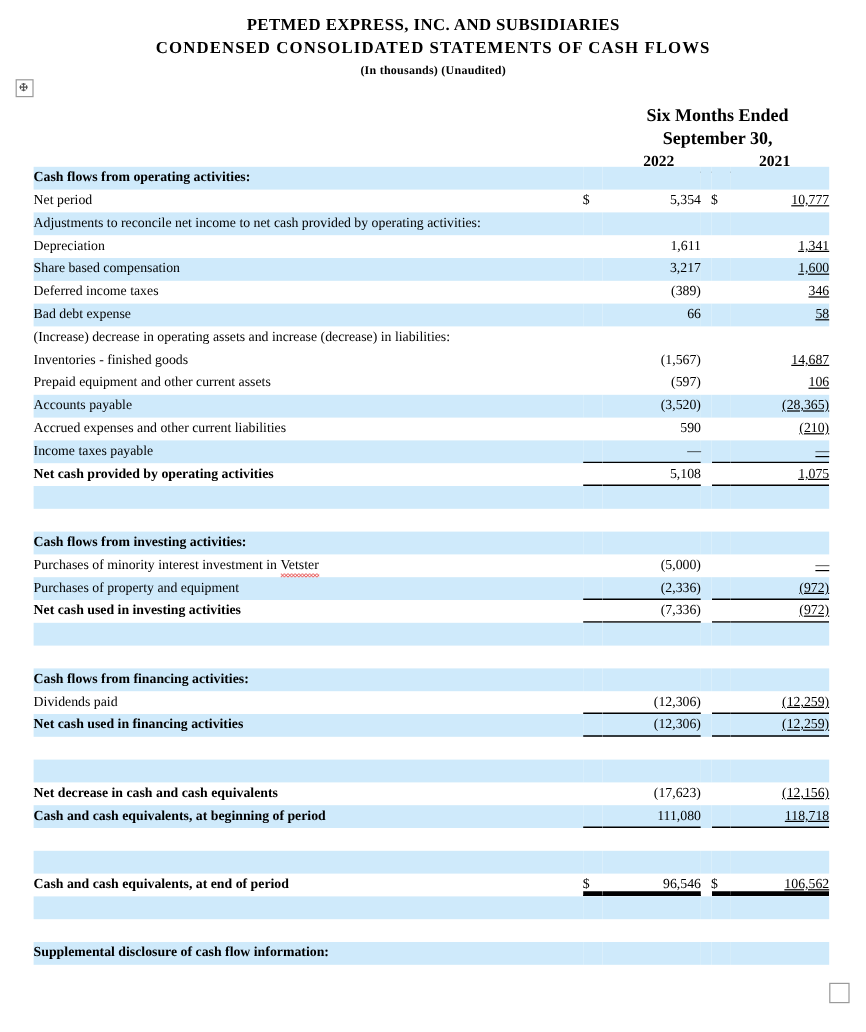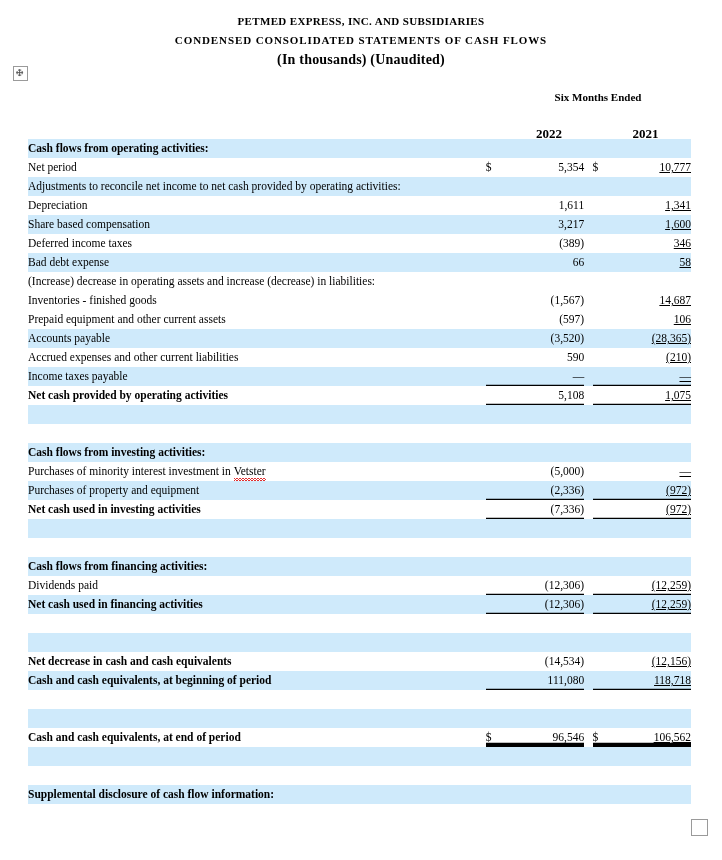--- a/index.html
+++ b/index.html
@@ -20,27 +20,27 @@
   
   .doc-titles {
     position: absolute;
     left: 0;
     top: 12px;
     width: 722px;
     text-align: center;
   }
   .title-line {
     font-weight: bold;
-    font-size: 11px;
+    font-size: 14px;
     letter-spacing: 0.35px;
     line-height: 19px;
     white-space: nowrap;
   }
   .title-line.l2 { letter-spacing: 0.9px; }
-  .title-line.l3 { font-size: 14px; letter-spacing: 0.2px; }
+  .title-line.l3 { font-size: 10px; letter-spacing: 0.2px; }
 
   
   .table-move-handle {
     position: absolute;
     left: 13px;
     top: 66px;
     width: 15px;
     height: 15px;
     border: 1px solid #9a9a9a;
     background: #ffffff;
@@ -62,21 +62,21 @@
   }
 
   
   .col-head {
     position: absolute;
     top: 88px;
     left: 500px;
     width: 196px;
     text-align: center;
     font-weight: bold;
-    font-size: 11px;
+    font-size: 15px;
     line-height: 19px;
   }
   .col-head .hl { display: block; white-space: nowrap; }
 
   .yr-row {
     position: absolute;
     top: 126px;
     left: 500px;
     width: 200px;
     height: 19px;
@@ -169,20 +169,21 @@
       <line x1="4.6" y1="9.4" x2="8.4" y2="9.4"></line>
       <line x1="3.6" y1="4.6" x2="3.6" y2="8.4"></line>
       <line x1="9.4" y1="4.6" x2="9.4" y2="8.4"></line>
     </g>
   </svg>
 </div>
 <div class="table-resize-handle"></div>
 
 <div class="col-head">
   <span class="hl">Six Months Ended</span>
+  <span class="hl">September 30,</span>
 </div>
 <div class="yr-row">
   <div class="yr y1">2022</div>
   <div class="yr y2">2021</div>
 </div>
 
 <table class="cf">
   <tbody id="cf-body">
       <tr class="shade">
         <td class="label i0">Cash flows from operating activities:</td>
@@ -396,21 +397,21 @@
         <td class="label i0"></td>
         <td class="cur1"></td>
         <td class="num1"></td>
         <td class="gap"></td>
         <td class="cur2"></td>
         <td class="num2"></td>
       </tr>
       <tr>
         <td class="label i0">Net decrease in cash and cash equivalents</td>
         <td class="cur1"></td>
-        <td class="num1">(14,534)</td>
+        <td class="num1">(17,623)</td>
         <td class="gap"></td>
         <td class="cur2"></td>
         <td class="num2">(12,156)</td>
       </tr>
       <tr class="shade">
         <td class="label i0">Cash and cash equivalents, at beginning of period</td>
         <td class="cur1 rule-single"></td>
         <td class="num1 rule-single">111,080</td>
         <td class="gap"></td>
         <td class="cur2 rule-single"></td>

